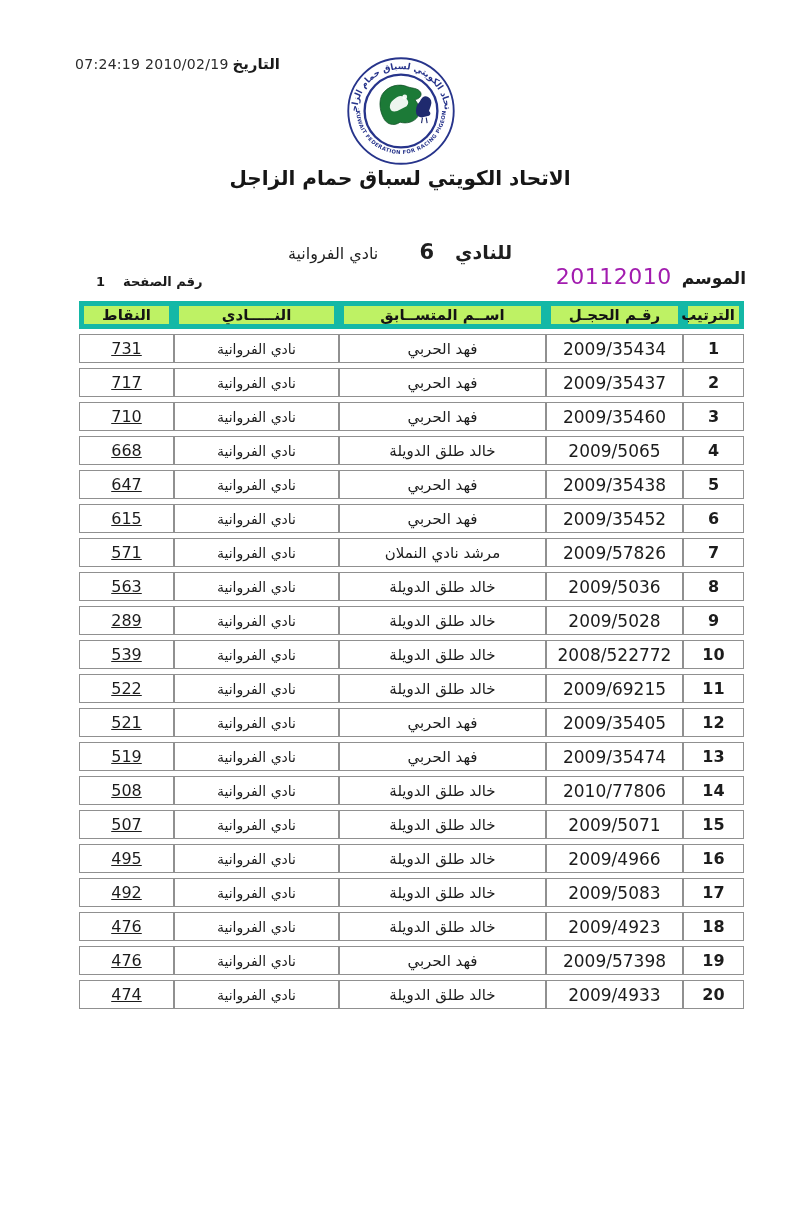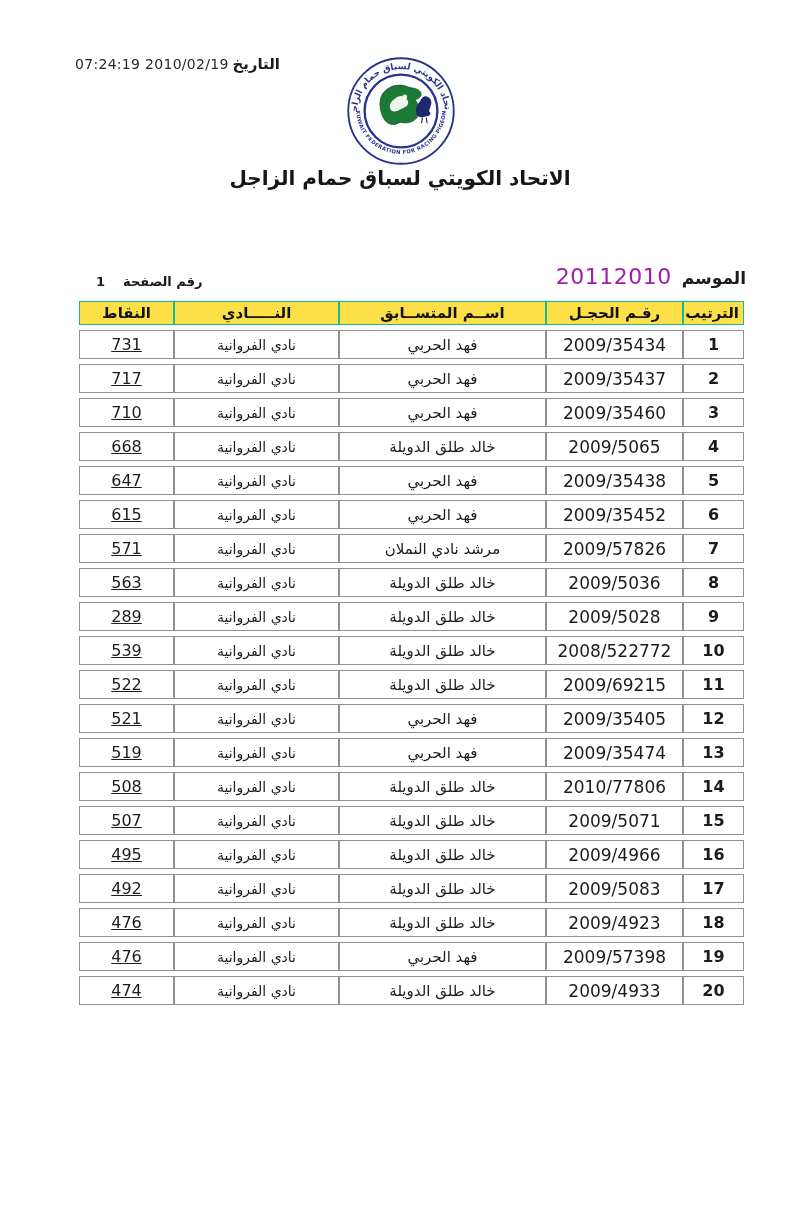--- a/index.html
+++ b/index.html
@@ -56,21 +56,21 @@
     font-size:13px; font-weight:bold;
   }
 
   
   table.results {
     position:absolute; top:296px; left:79px; width:665px;
     border-collapse:separate; border-spacing:0 5px;
     direction:rtl; table-layout:fixed;
   }
   .results th {
-    background:#fde047; border:1px solid #14b8a6;
+    background:#bef264; border:5px solid #14b8a6;
     font-weight:bold; font-size:15px; height:24px; padding:0 4px;
     color:#141414;
   }
   .results td {
     background:#ffffff; border:1px solid #909090;
     height:29px; padding:0 4px; text-align:center; vertical-align:middle;
     color:#1c1c1c;
   }
   .c-rank  { font-weight:bold; font-size:16px; }
   .c-ring  { direction:ltr; font-size:17px; }
@@ -111,20 +111,25 @@
       <circle cx="64" cy="45" r="2.6" fill="#ffffff" opacity="0.92"></circle>
 
       <path d="M 80,50 q 4,-8 9,-5 q 5,3 3,9 l -2,6 q 3,3 0,5 l -8,2 q -6,-1 -6,-7 q 0,-6 4,-10 Z" fill="#1f2a6e"></path>
       <path d="M 83,67 l -1,6 M 87,67 l 1,6" stroke="#1f2a6e" stroke-width="1.2" fill="none"></path>
     </svg>
   </div>
 
   <div class="title1">الاتحاد الكويتي لسباق حمام الزاجل</div>
 
 
+  <div class="title3">
+    <span class="lbl">للنادي</span>
+    <span class="num">6</span>
+    <span class="club">نادي الفروانية</span>
+  </div>
 
   <div class="season">
     <span class="lbl">الموسم</span>
     <span class="val">20112010</span>
   </div>
 
   <div class="pageno">
     <span>رقم الصفحة</span>
     <span>1</span>
   </div>

